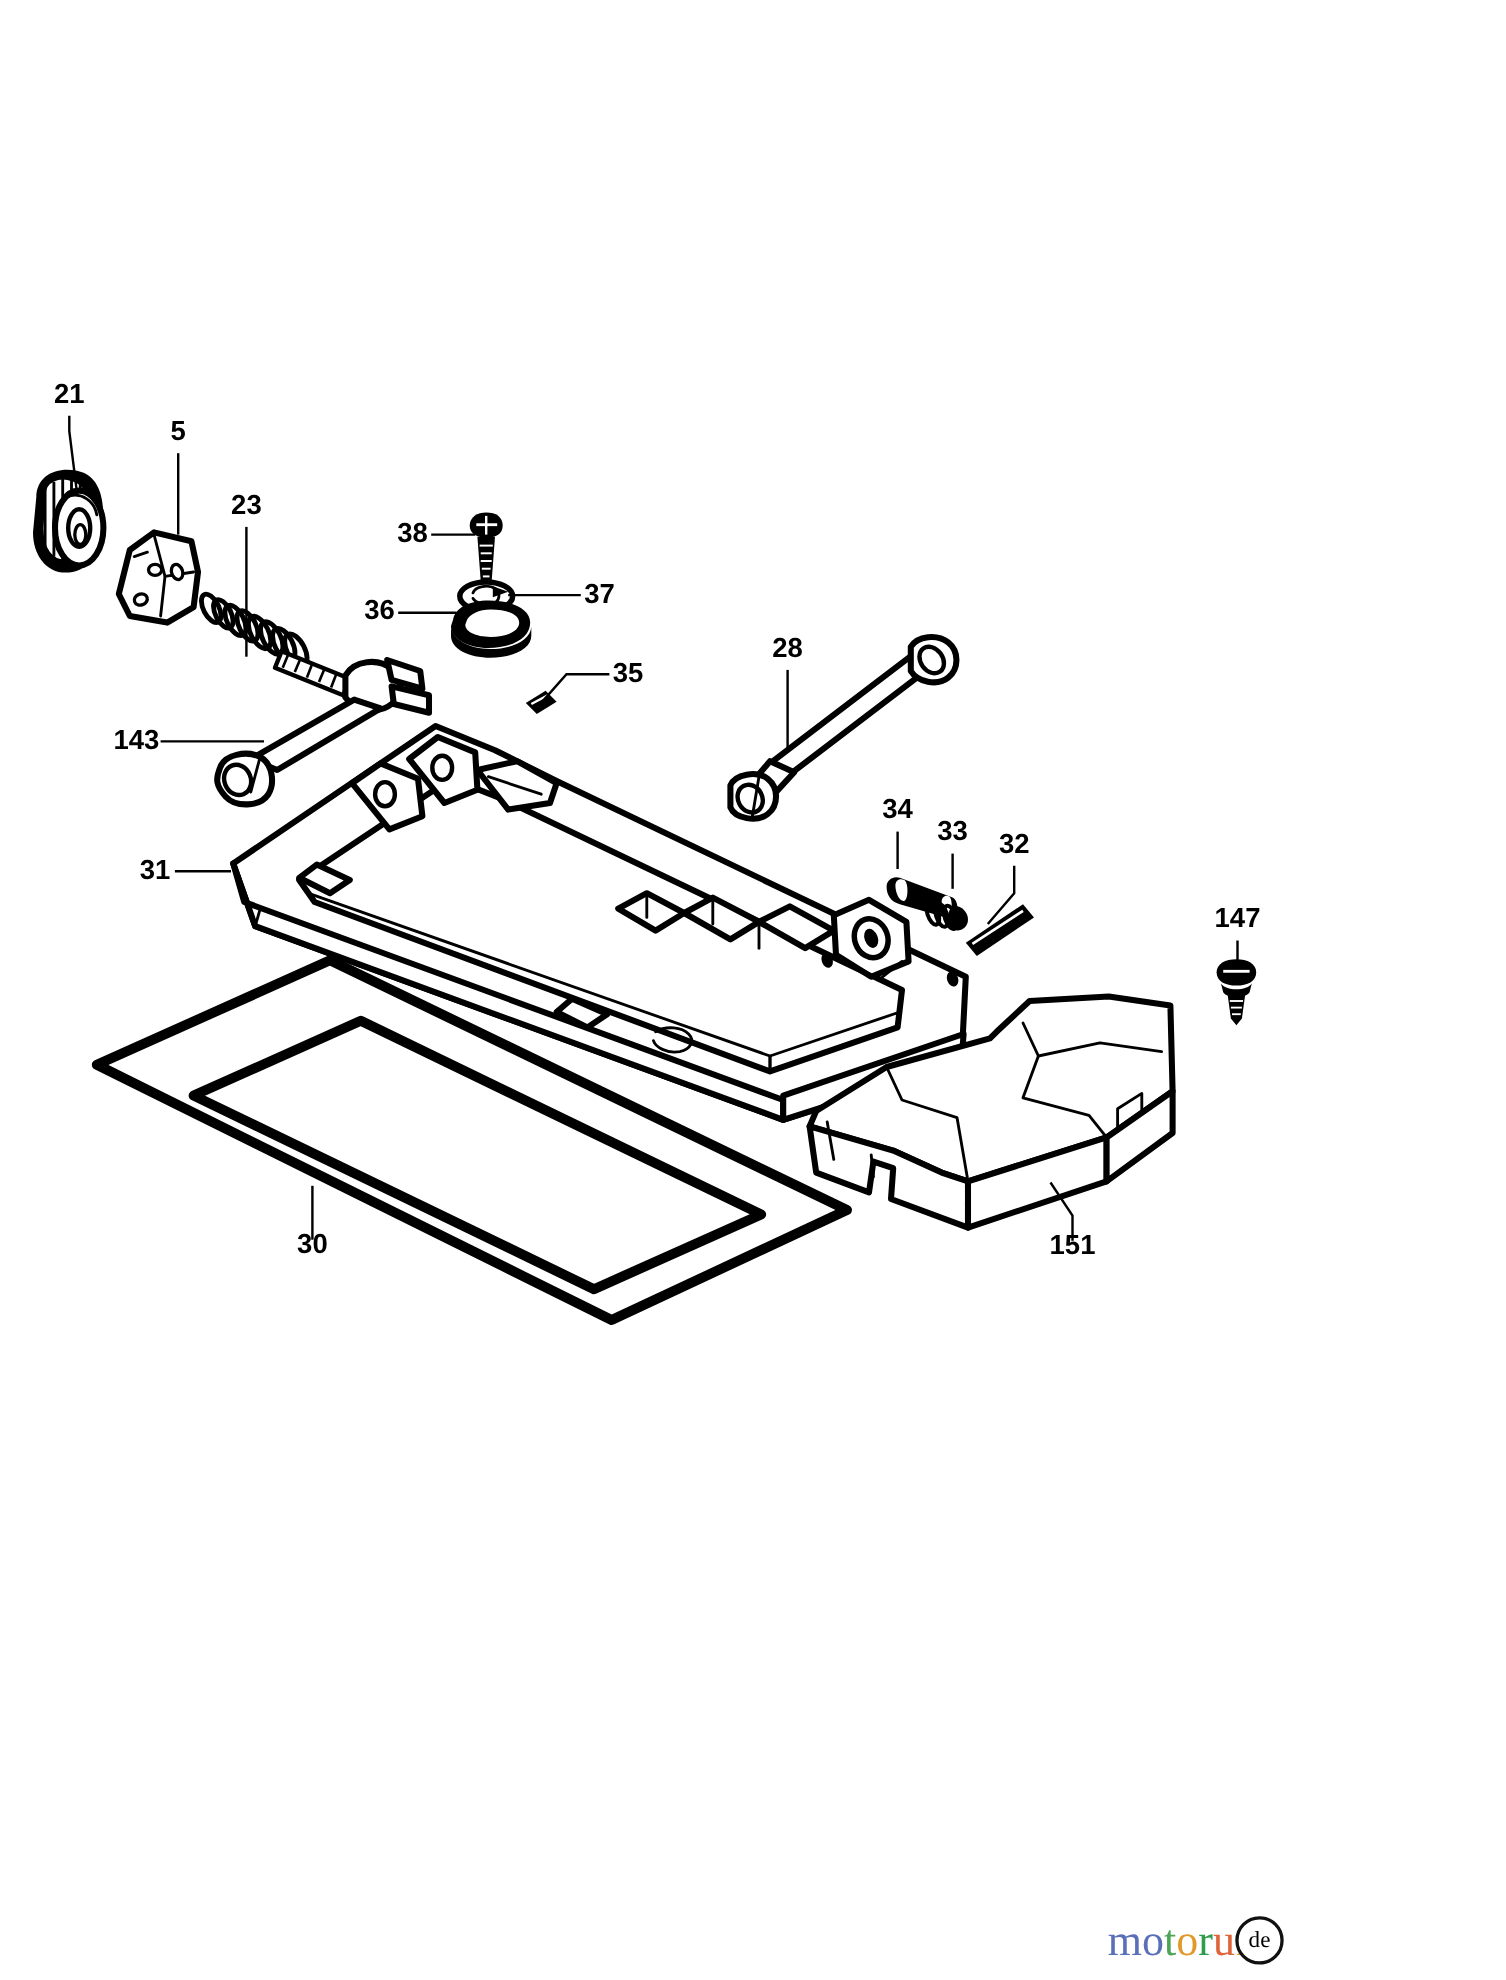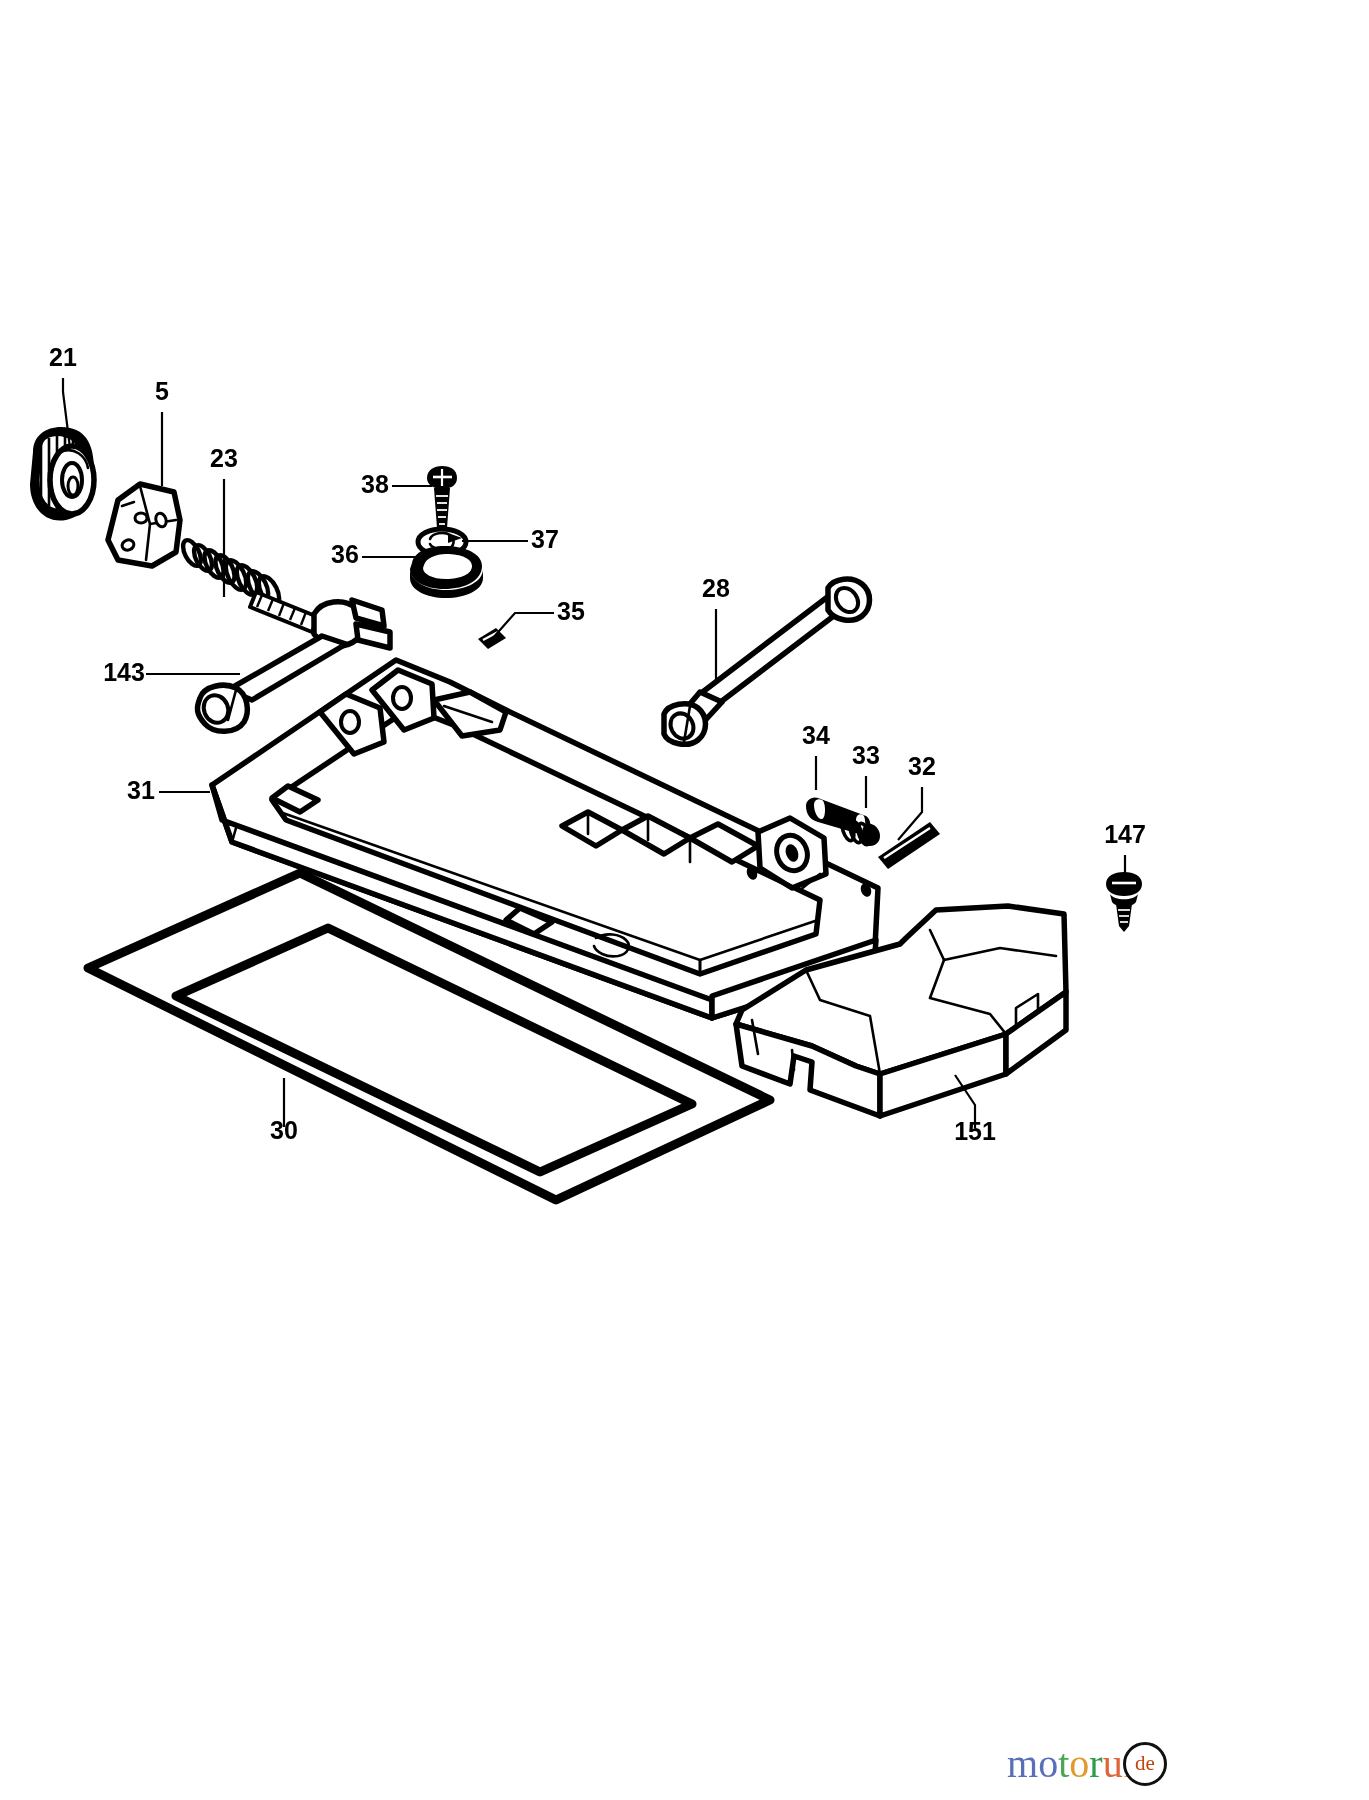--- a/index.html
+++ b/index.html
@@ -91,21 +91,21 @@
     border-radius: 50%;
     vertical-align: -9px;
     margin-left: -13px;
     background: #ffffff;
     text-align: center;
     overflow: hidden;
   }
   #watermark .wm-badge span {
     font-family: "Liberation Serif", serif;
     font-size: 21px;
-    color: #c2410c;
+    color: #000000;
     line-height: 36px;
     display: block;
   }
 </style>
 </head>
 <body>
 
 <div id="page">
 
   <svg id="diagram" viewBox="0 0 1369 1800" xmlns="http://www.w3.org/2000/svg">

